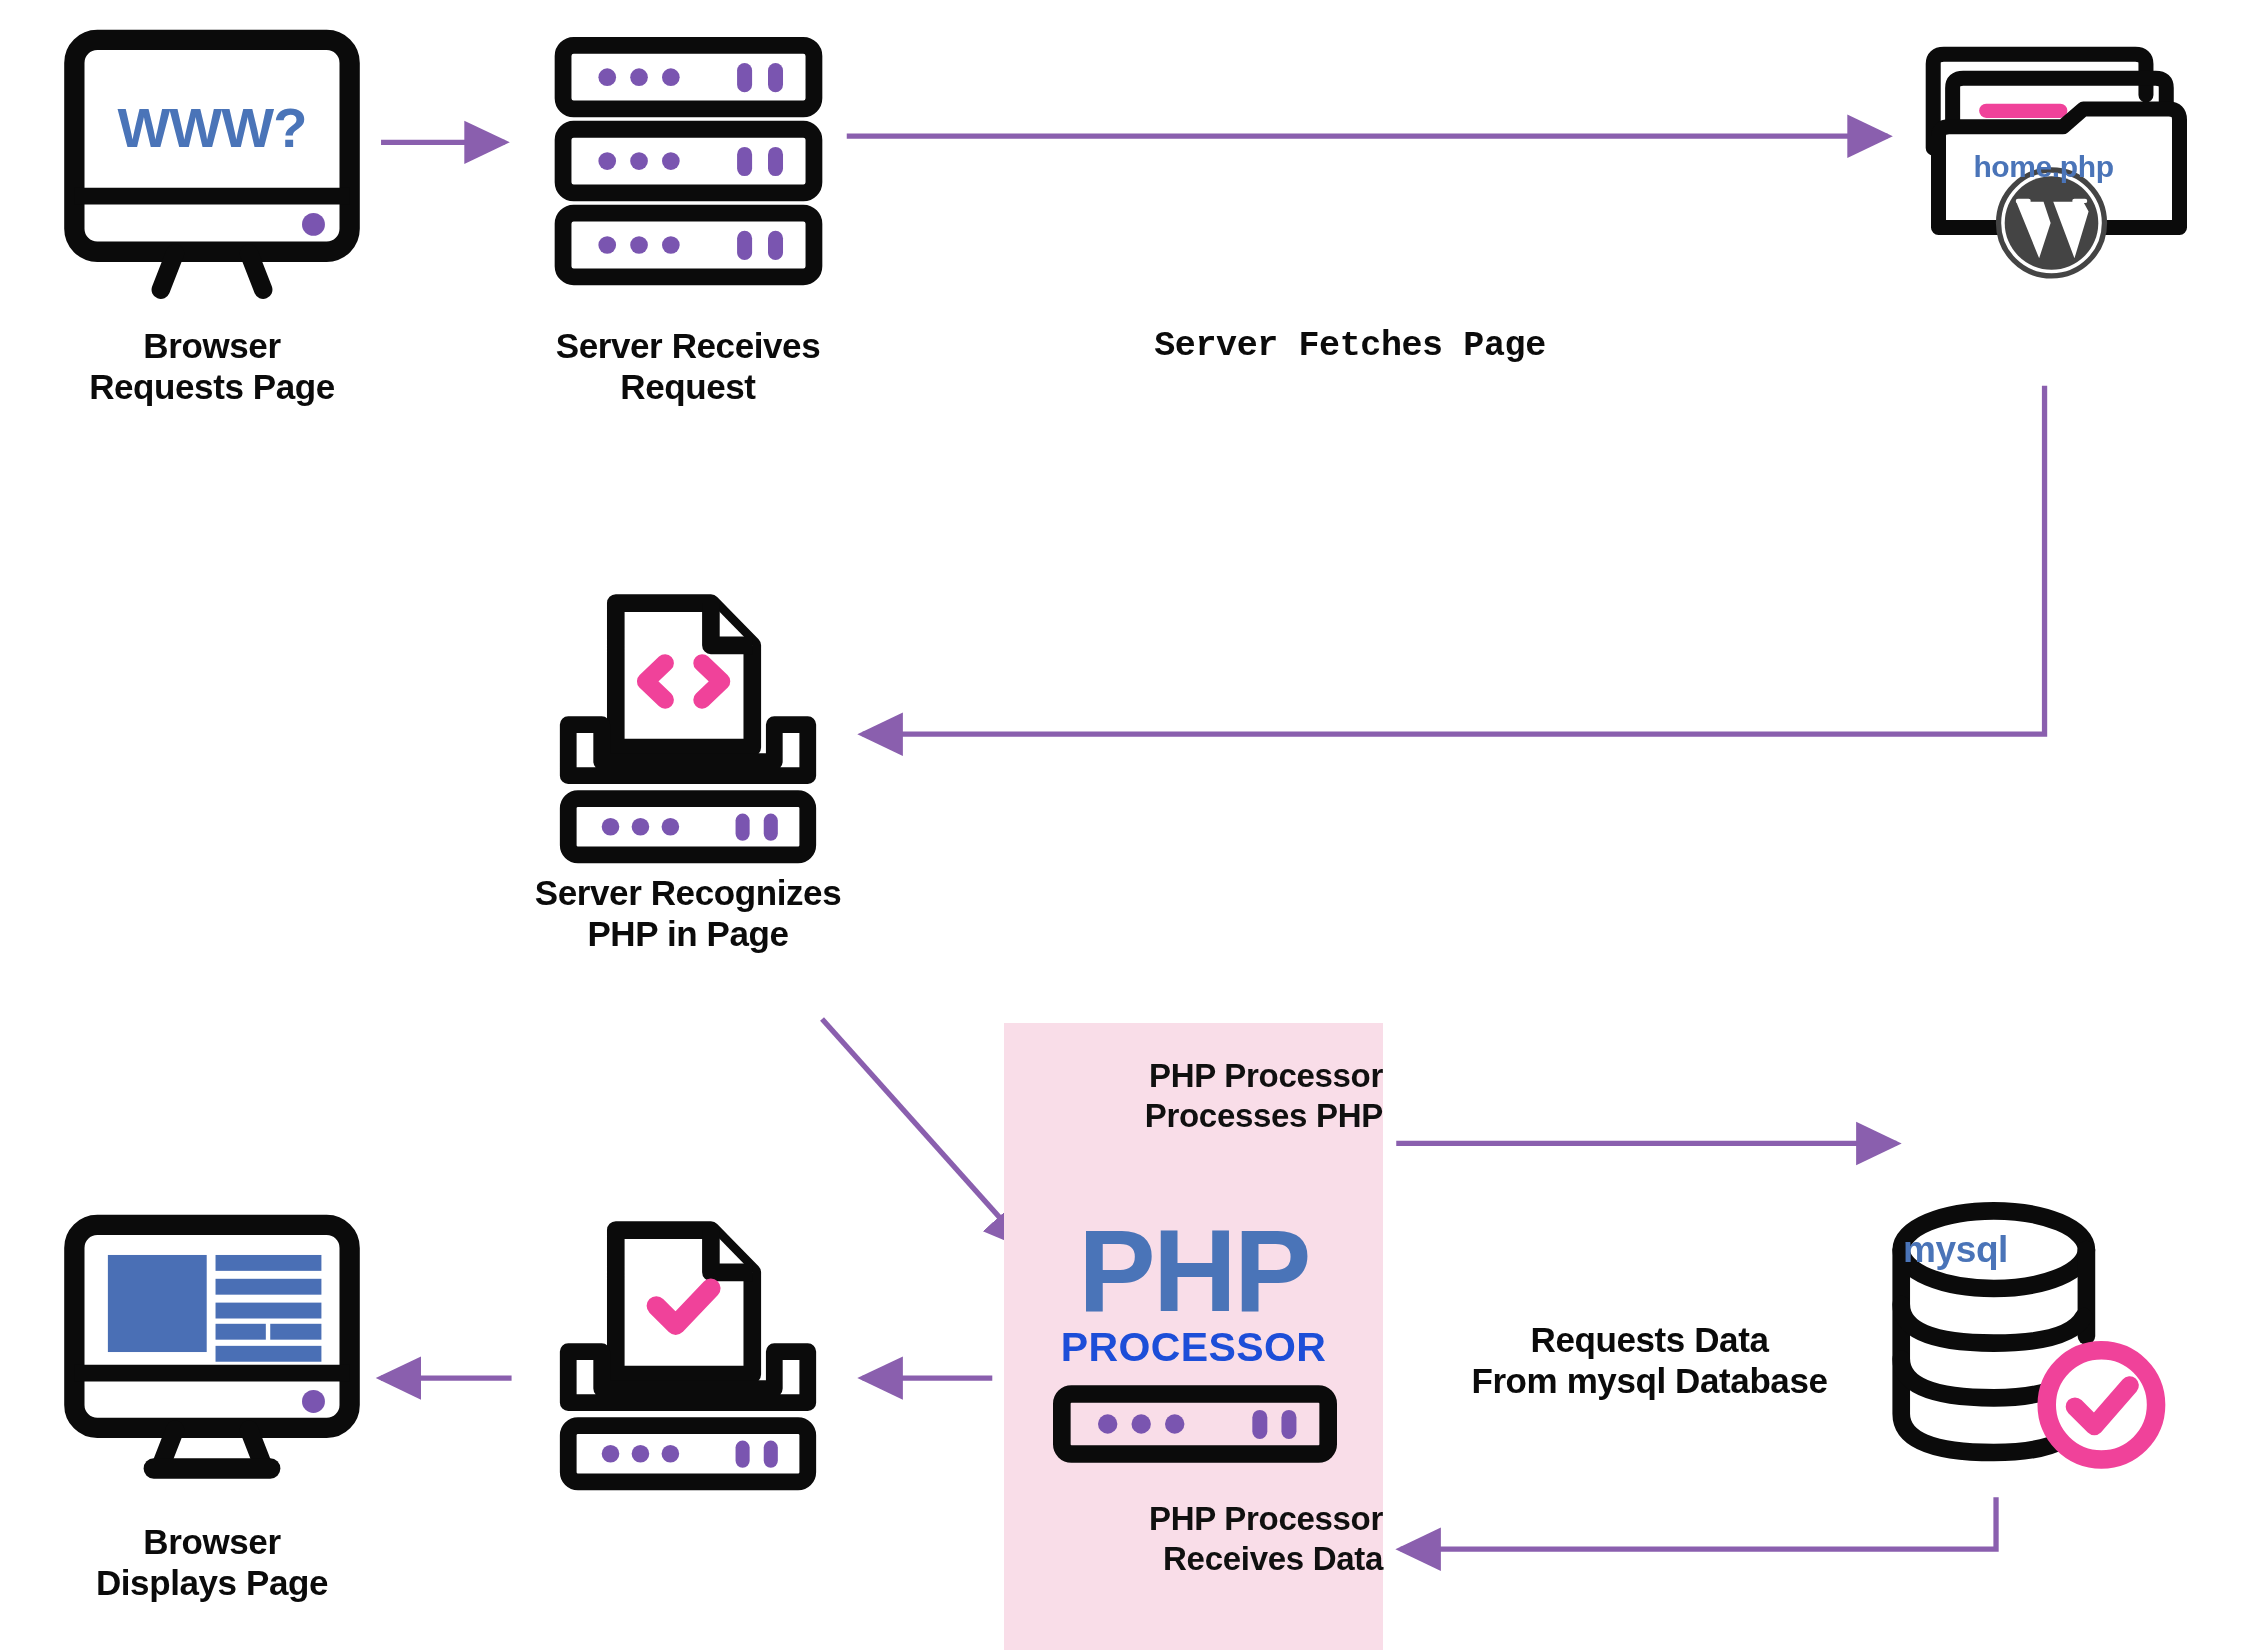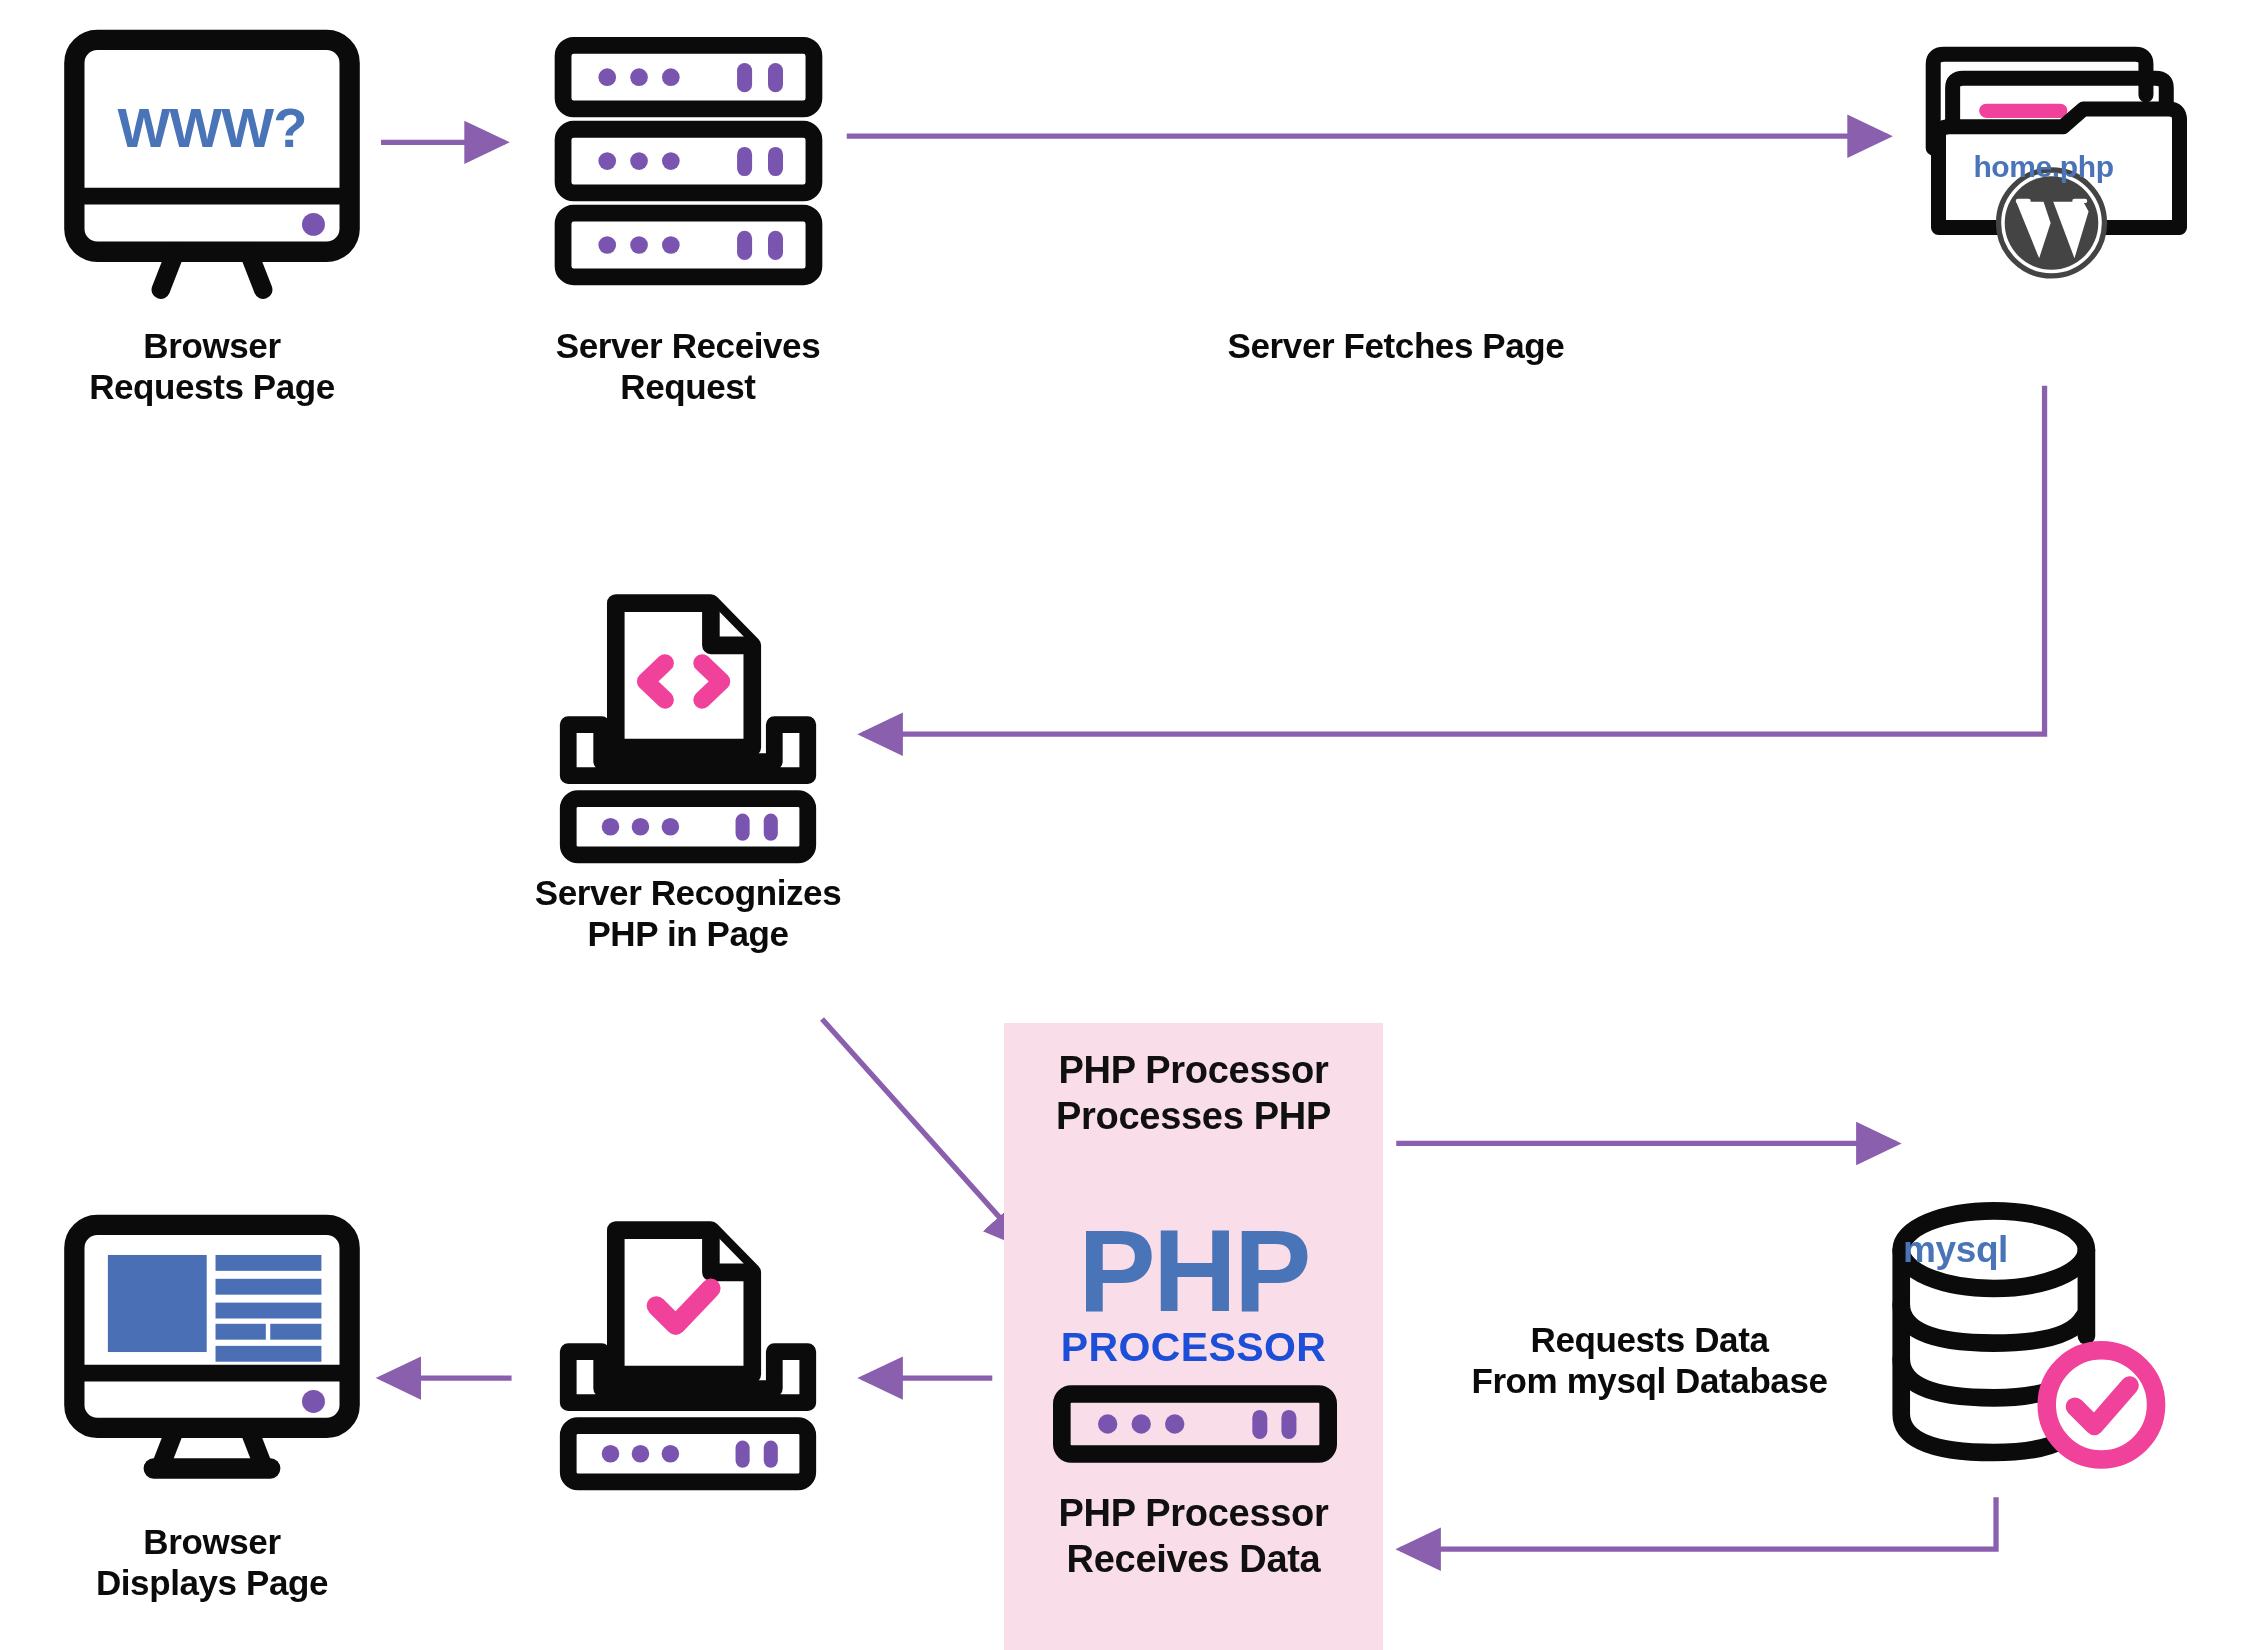--- a/index.html
+++ b/index.html
@@ -35,27 +35,28 @@
     position:absolute;
     left:1004px;
     top:1023px;
     width:379px;
     height:627px;
     background:#f9dde8;
   }
   .php-caption{
     position:absolute;
     left:0;right:0;
-    text-align:center;
+    text-align:right;
     font-weight:700;
     color:#101010;
-    font-size:38px;
+    font-size:33px;
     line-height:1.2;
     white-space:pre-line;
     letter-spacing:-0.3px;
+    margin-top:8px;
   }
   #php-word{
     position:absolute;
     left:0;right:0;
     text-align:center;
     font-size:116px;
     font-weight:700;
     color:#4a74b8;
     letter-spacing:-2.6px;
     line-height:1;
@@ -188,21 +189,21 @@
       <g>
         <circle cx="150" cy="205" r="60" fill="#ffffff" stroke="#444444" stroke-width="6"></circle>
         <circle cx="150" cy="205" r="53" fill="#444444"></circle>
         <path d="M112,180 L124,180 M176,180 L188,180" stroke="#ffffff" stroke-width="5" stroke-linecap="round"></path>
         <path d="M110,181 L136,245 L149,205 L141,181 Z
                  M152,181 L176,245 L192,192 L186,181 Z" fill="#ffffff"></path>
       </g>
     </svg>
     <div id="homephp-text" style="top:108px;">home.php</div>
   </div>
-  <div class="caption" style="left:1149px;top:326px;width:494px;">Server Fetches Page</div>
+  <div class="caption" style="left:1103px;top:326px;width:494px;font-family:Liberation Mono, monospace;">Server Fetches Page</div>
 
   <div class="node" style="left:547px;top:589px;width:282px;height:273px;">
     <svg width="282" height="273" viewBox="0 0 320 310">
 
       <path d="M78,16 L186,16 L233,64 L233,180 L78,180 Z" fill="#ffffff" stroke="#0b0b0b" stroke-width="20" stroke-linejoin="round"></path>
       <path d="M186,16 L186,64 L233,64" fill="#ffffff" stroke="#0b0b0b" stroke-width="20" stroke-linejoin="round"></path>
 
       <path d="M134,84 L112,105 L134,126" fill="none" stroke="#f0429a" stroke-width="20" stroke-linecap="round" stroke-linejoin="round"></path>
       <path d="M176,84 L198,105 L176,126" fill="none" stroke="#f0429a" stroke-width="20" stroke-linecap="round" stroke-linejoin="round"></path>
 

